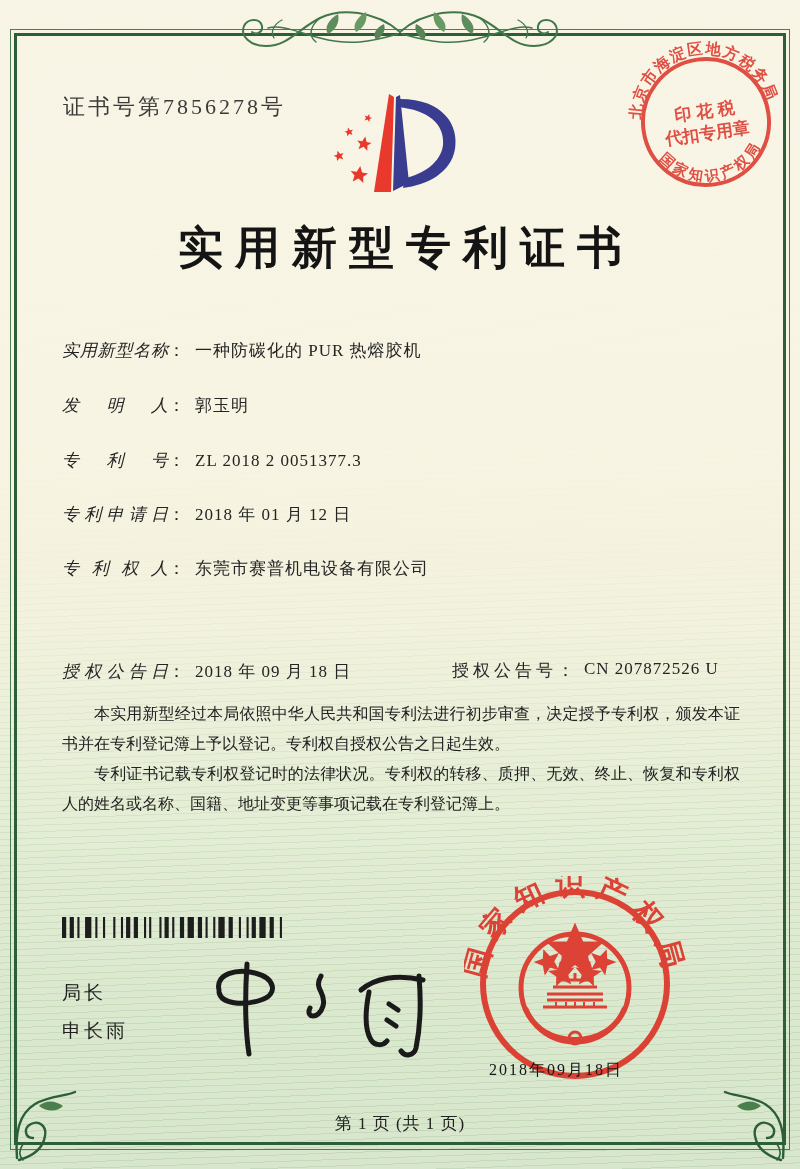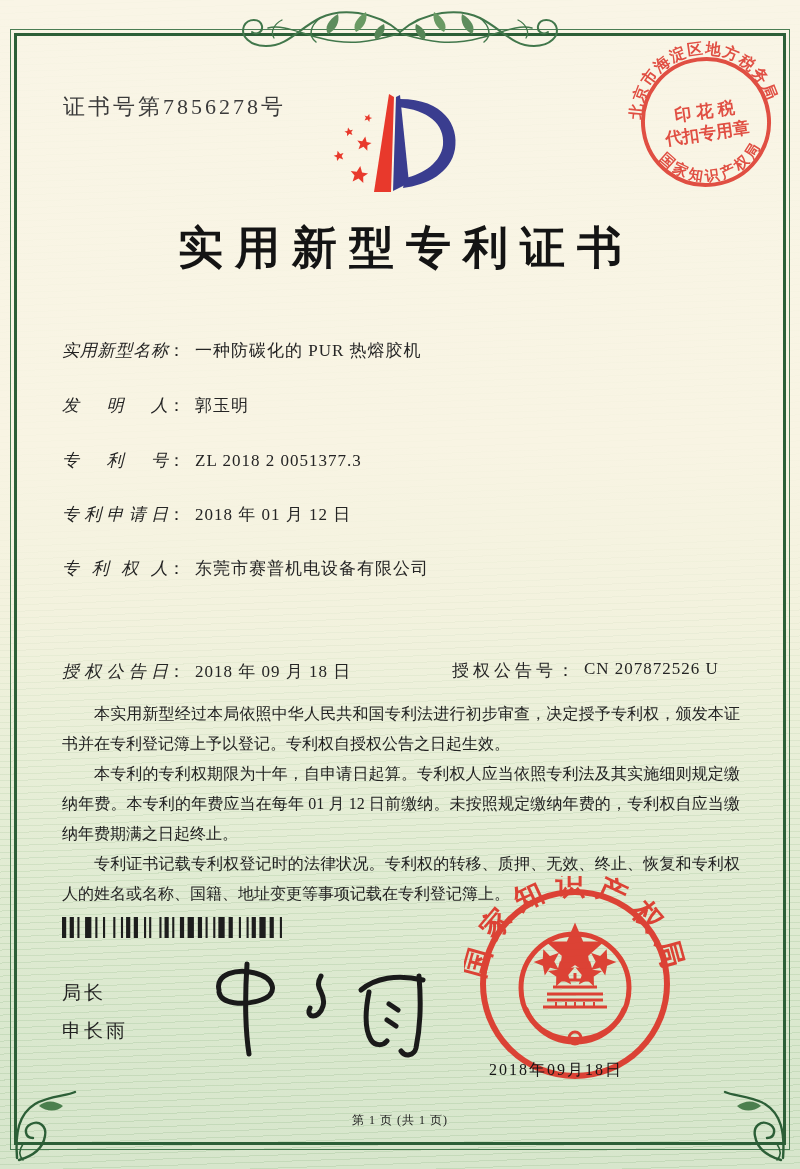--- a/index.html
+++ b/index.html
@@ -45,21 +45,21 @@
 
   .barcode { position:absolute; left:62px; top:917px; }
 
   .officer-title { position:absolute; left:62px; top:980px;  font-family:"Liberation Sans","DejaVu Sans",sans-serif; font-size:19px; letter-spacing:3px; color:#1f1f1f; }
   .officer-name  { position:absolute; left:62px; top:1018px; font-family:Liberation Sans, sans-serif; font-size:19px; letter-spacing:3px; color:#1f1f1f; }
   .signature { position:absolute; left:195px; top:950px; }
 
   .seal { position:absolute; left:464px; top:876px; }
   .seal-date { position:absolute; left:489px; top:1060px; font-size:16px; letter-spacing:2px; color:#161616; white-space:nowrap; }
 
-  .footer { position:absolute; left:0; width:100%; top:1112px; text-align:center; font-size:12px; letter-spacing:1px; color:#222; }
+  .footer { position:absolute; left:0; width:100%; top:1112px; text-align:center; font-size:17px; letter-spacing:1px; color:#222; }
 </style>
 </head>
 <body>
 
 <div class="page">
   <div class="waves"></div>
   <div class="frame-thin"></div>
   <div class="frame-thick"></div>
 
   <svg class="top-ornament" width="460" height="54" viewBox="0 0 460 54">
@@ -149,21 +149,20 @@
   </div>
   <div class="frow r7">
     <span class="flabel">授权公告日</span><span class="fcolon">：</span><span class="fvalue">2018 年 09 月 18 日</span>
   </div>
   <div class="grant-no">
     <span class="glabel">授权公告号</span><span>：</span><span class="fvalue">CN 207872526 U</span>
   </div>
 
   <div class="paras">
     <p>本实用新型经过本局依照中华人民共和国专利法进行初步审查，决定授予专利权，颁发本证书并在专利登记簿上予以登记。专利权自授权公告之日起生效。</p>
-    <p>本专利的专利权期限为十年，自申请日起算。专利权人应当依照专利法及其实施细则规定缴纳年费。本专利的年费应当在每年 01 月 12 日前缴纳。未按照规定缴纳年费的，专利权自应当缴纳年费期满之日起终止。</p>
     <p>专利证书记载专利权登记时的法律状况。专利权的转移、质押、无效、终止、恢复和专利权人的姓名或名称、国籍、地址变更等事项记载在专利登记簿上。</p>
   </div>
 
   <svg id="barcode-svg" class="barcode" width="223" height="21" viewBox="0 0 223 21">
       <rect x="0.00" y="0" width="4.20" height="21" fill="#1d1d1d"></rect>
       <rect x="7.69" y="0" width="4.20" height="21" fill="#1d1d1d"></rect>
       <rect x="15.38" y="0" width="2.10" height="21" fill="#1d1d1d"></rect>
       <rect x="23.07" y="0" width="6.31" height="21" fill="#1d1d1d"></rect>
       <rect x="33.32" y="0" width="2.10" height="21" fill="#1d1d1d"></rect>
       <rect x="41.01" y="0" width="2.10" height="21" fill="#1d1d1d"></rect>

